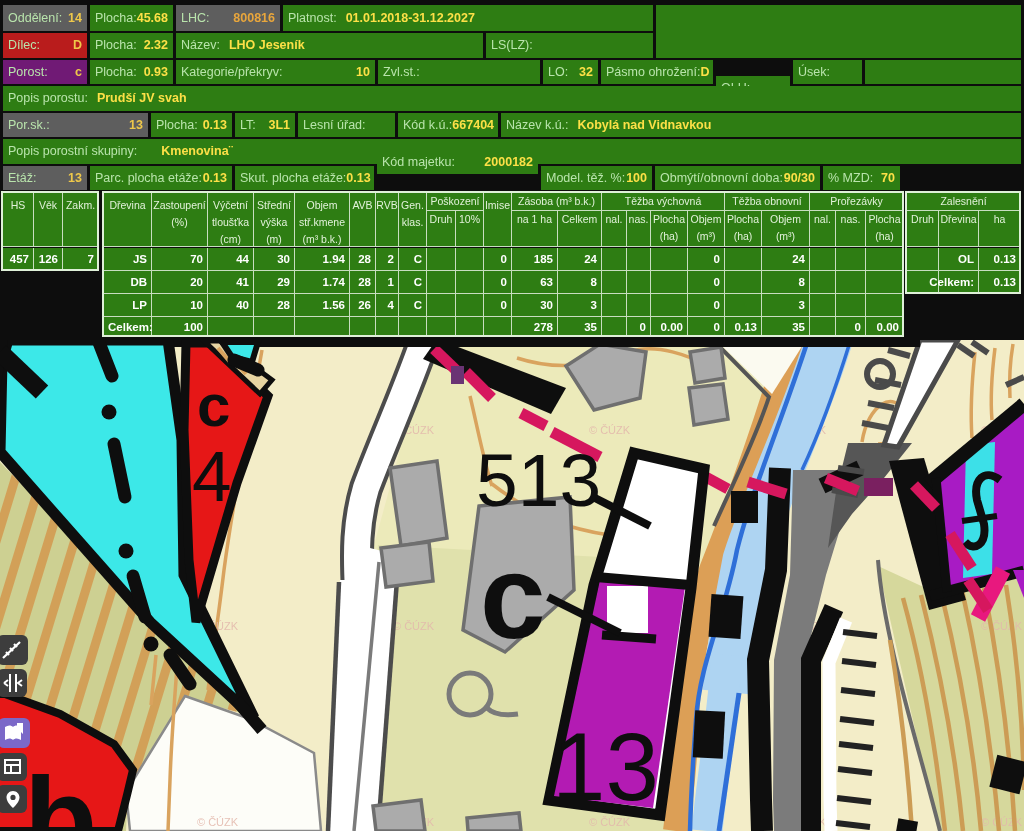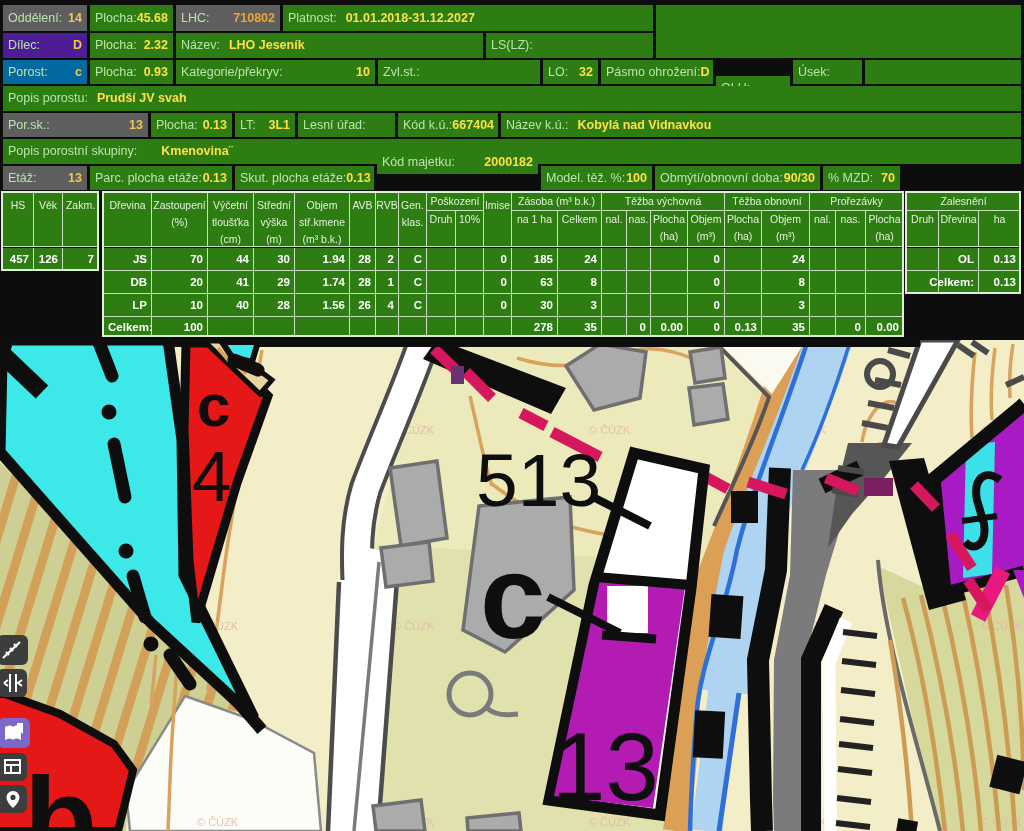--- a/index.html
+++ b/index.html
@@ -25,43 +25,43 @@
 <div class="cell" style="left:3px;top:5px;width:84px;height:26px;line-height:26px;background:#5e5e5e;font-size:12.5px;align-items:center;">
       <span class="lb">Oddělení:</span>
       <span class="y">14</span>
     </div>
 <div class="cell" style="left:90px;top:5px;width:83px;height:26px;line-height:26px;background:#2e7d13;font-size:12.5px;">
       <span class="lb">Plocha:</span>
       <span class="v">45.68</span>
     </div>
 <div class="cell" style="left:176px;top:5px;width:104px;height:26px;line-height:26px;background:#5e5e5e;font-size:12.5px;">
       <span class="lb">LHC:</span>
-      <span class="o">710802</span>
+      <span class="o">800816</span>
     </div>
 <div class="cell cl" style="left:283px;top:5px;width:370px;height:26px;line-height:26px;background:#2e7d13;font-size:12.5px;">
       <span class="lb">Platnost:</span>
       <span class="v">01.01.2018-31.12.2027</span>
     </div>
 <div class="cell" style="left:656px;top:5px;width:365px;height:53px;line-height:53px;background:#2e7d13;font-size:12.5px;"></div>
-<div class="cell" style="left:3px;top:33px;width:84px;height:25px;line-height:25px;background:#4c1d95;font-size:12.5px;align-items:flex-end;">
+<div class="cell" style="left:3px;top:33px;width:84px;height:25px;line-height:25px;background:#b91c1c;font-size:12.5px;align-items:flex-end;">
       <span class="lb">Dílec:</span>
       <span class="y">D</span>
     </div>
 <div class="cell" style="left:90px;top:33px;width:83px;height:25px;line-height:25px;background:#2e7d13;font-size:12.5px;">
       <span class="lb">Plocha:</span>
       <span class="v">2.32</span>
     </div>
 <div class="cell" style="left:486px;top:33px;width:167px;height:25px;line-height:25px;background:#2e7d13;font-size:12.5px;">
       <span class="lb">LS(LZ):</span>
     </div>
 <div class="cell cl" style="left:176px;top:33px;width:307px;height:25px;line-height:25px;background:#2e7d13;font-size:12.5px;">
       <span class="lb">Název:</span>
       <span class="v">LHO Jeseník</span>
     </div>
-<div class="cell" style="left:3px;top:60px;width:84px;height:24px;line-height:24px;background:#0369a1;font-size:12.5px;">
+<div class="cell" style="left:3px;top:60px;width:84px;height:24px;line-height:24px;background:#701a75;font-size:12.5px;">
       <span class="lb">Porost:</span>
       <span class="y">c</span>
     </div>
 <div class="cell" style="left:90px;top:60px;width:83px;height:24px;line-height:24px;background:#2e7d13;font-size:12.5px;">
       <span class="lb">Plocha:</span>
       <span class="v">0.93</span>
     </div>
 <div class="cell" style="left:176px;top:60px;width:199px;height:24px;line-height:24px;background:#2e7d13;font-size:12.5px;">
       <span class="lb">Kategorie/překryv:</span>
       <span class="v">10</span>

